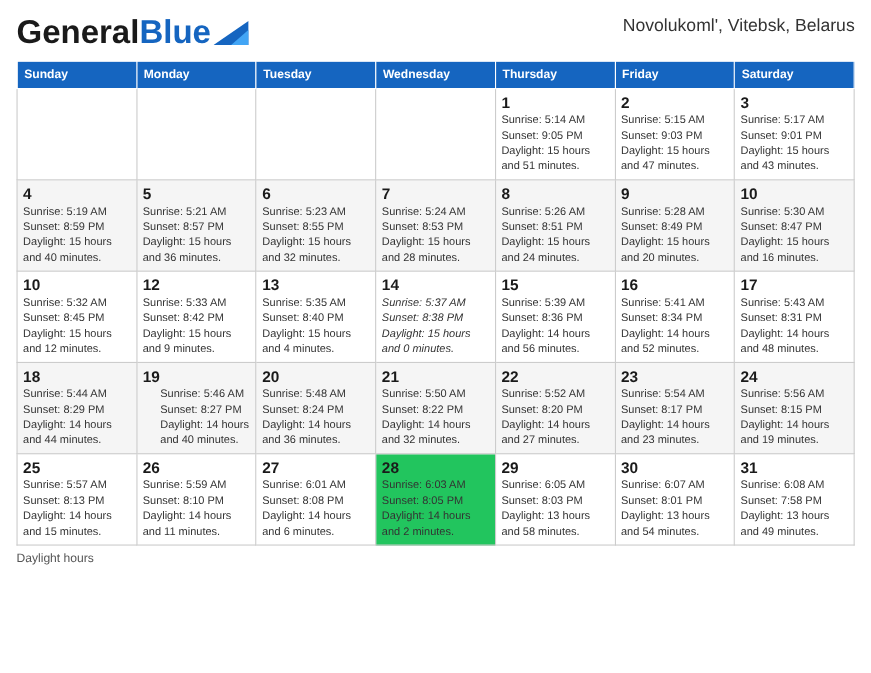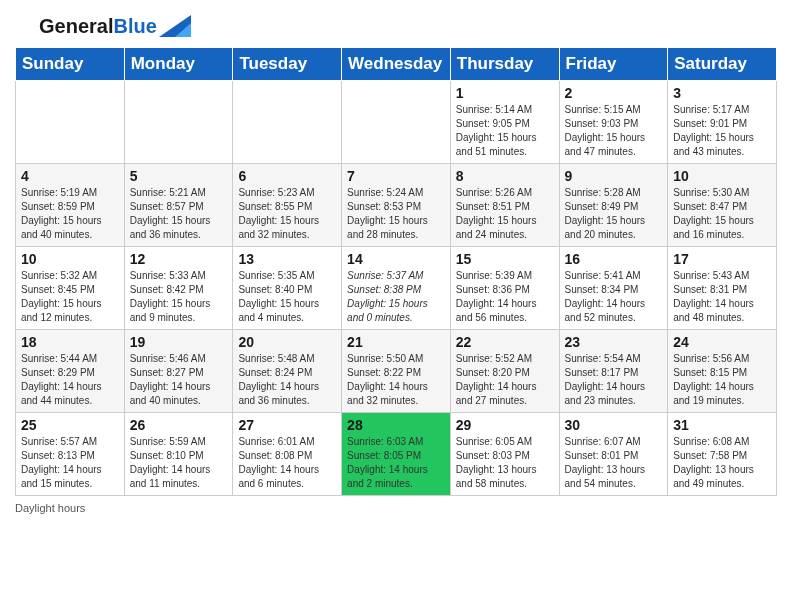--- a/index.html
+++ b/index.html
@@ -27,21 +27,21 @@
     .calendar {
       width: 100%;
       border-collapse: collapse;
       font-size: 11px;
     }
     .calendar th {
       background: #1565c0;
       color: #fff;
       text-align: left;
       padding: 6px 6px;
-      font-size: 17px;
+      font-size: 11px;
       font-weight: bold;
       border: 1px solid #fff;
     }
     .calendar td {
       vertical-align: top;
       border: 1px solid #ccc;
       padding: 4px 5px;
       width: calc(100% / 7);
       min-height: 80px;
       background: #fff;
@@ -66,30 +66,31 @@
       color: #555;
       text-align: left;
     }
   </style>
 </head>
 <body>
 
 <div class="header">
   <div class="logo">
     <div style="display:flex; align-items:center;">
-      <span style="font-size:20px; font-weight:bold; color:#1a1a1a; line-height:1;margin-left:24px;">
+      <span style="font-size:30px; font-weight:bold; color:#1a1a1a; line-height:1;">
         <span>General</span><span style="color:#1565c0;">Blue</span>
       </span>
       <svg width="32" height="22" viewBox="0 0 32 22" style="margin-left:2px;">
         <polygon points="0,22 32,0 32,22" fill="#1565c0"></polygon>
         <polygon points="16,22 32,8 32,22" fill="#42a5f5"></polygon>
       </svg>
     </div>
   </div>
   <div class="title-block">
+    <div style="font-size:16px; color:#333;">Novolukoml', Vitebsk, Belarus</div>
   </div>
 </div>
 
 <table class="calendar">
   <thead>
     <tr>
     <th>Sunday</th>
         <th>Monday</th>
         <th>Tuesday</th>
         <th>Wednesday</th>
@@ -231,21 +232,21 @@
       <tr style="background: rgb(245, 245, 245);">
         <td style="background: rgb(245, 245, 245); margin-left: 40px;">
           <div class="cell-day">18</div>
           <div class="cell-info" style="white-space: pre-line;">Sunrise: 5:44 AM
 Sunset: 8:29 PM
 Daylight: 14 hours
 and 44 minutes.</div>
         </td>
         <td style="background: rgb(245, 245, 245);">
           <div class="cell-day">19</div>
-          <div class="cell-info" style="white-space: pre-line;">Sunrise: 5:46 AM
+          <div class="cell-info" style="white-space: pre-line; margin-left: 16px;">Sunrise: 5:46 AM
 Sunset: 8:27 PM
 Daylight: 14 hours
 and 40 minutes.</div>
         </td>
         <td style="background: rgb(245, 245, 245);">
           <div class="cell-day">20</div>
           <div class="cell-info" style="white-space: pre-line;">Sunrise: 5:48 AM
 Sunset: 8:24 PM
 Daylight: 14 hours
 and 36 minutes.</div>

